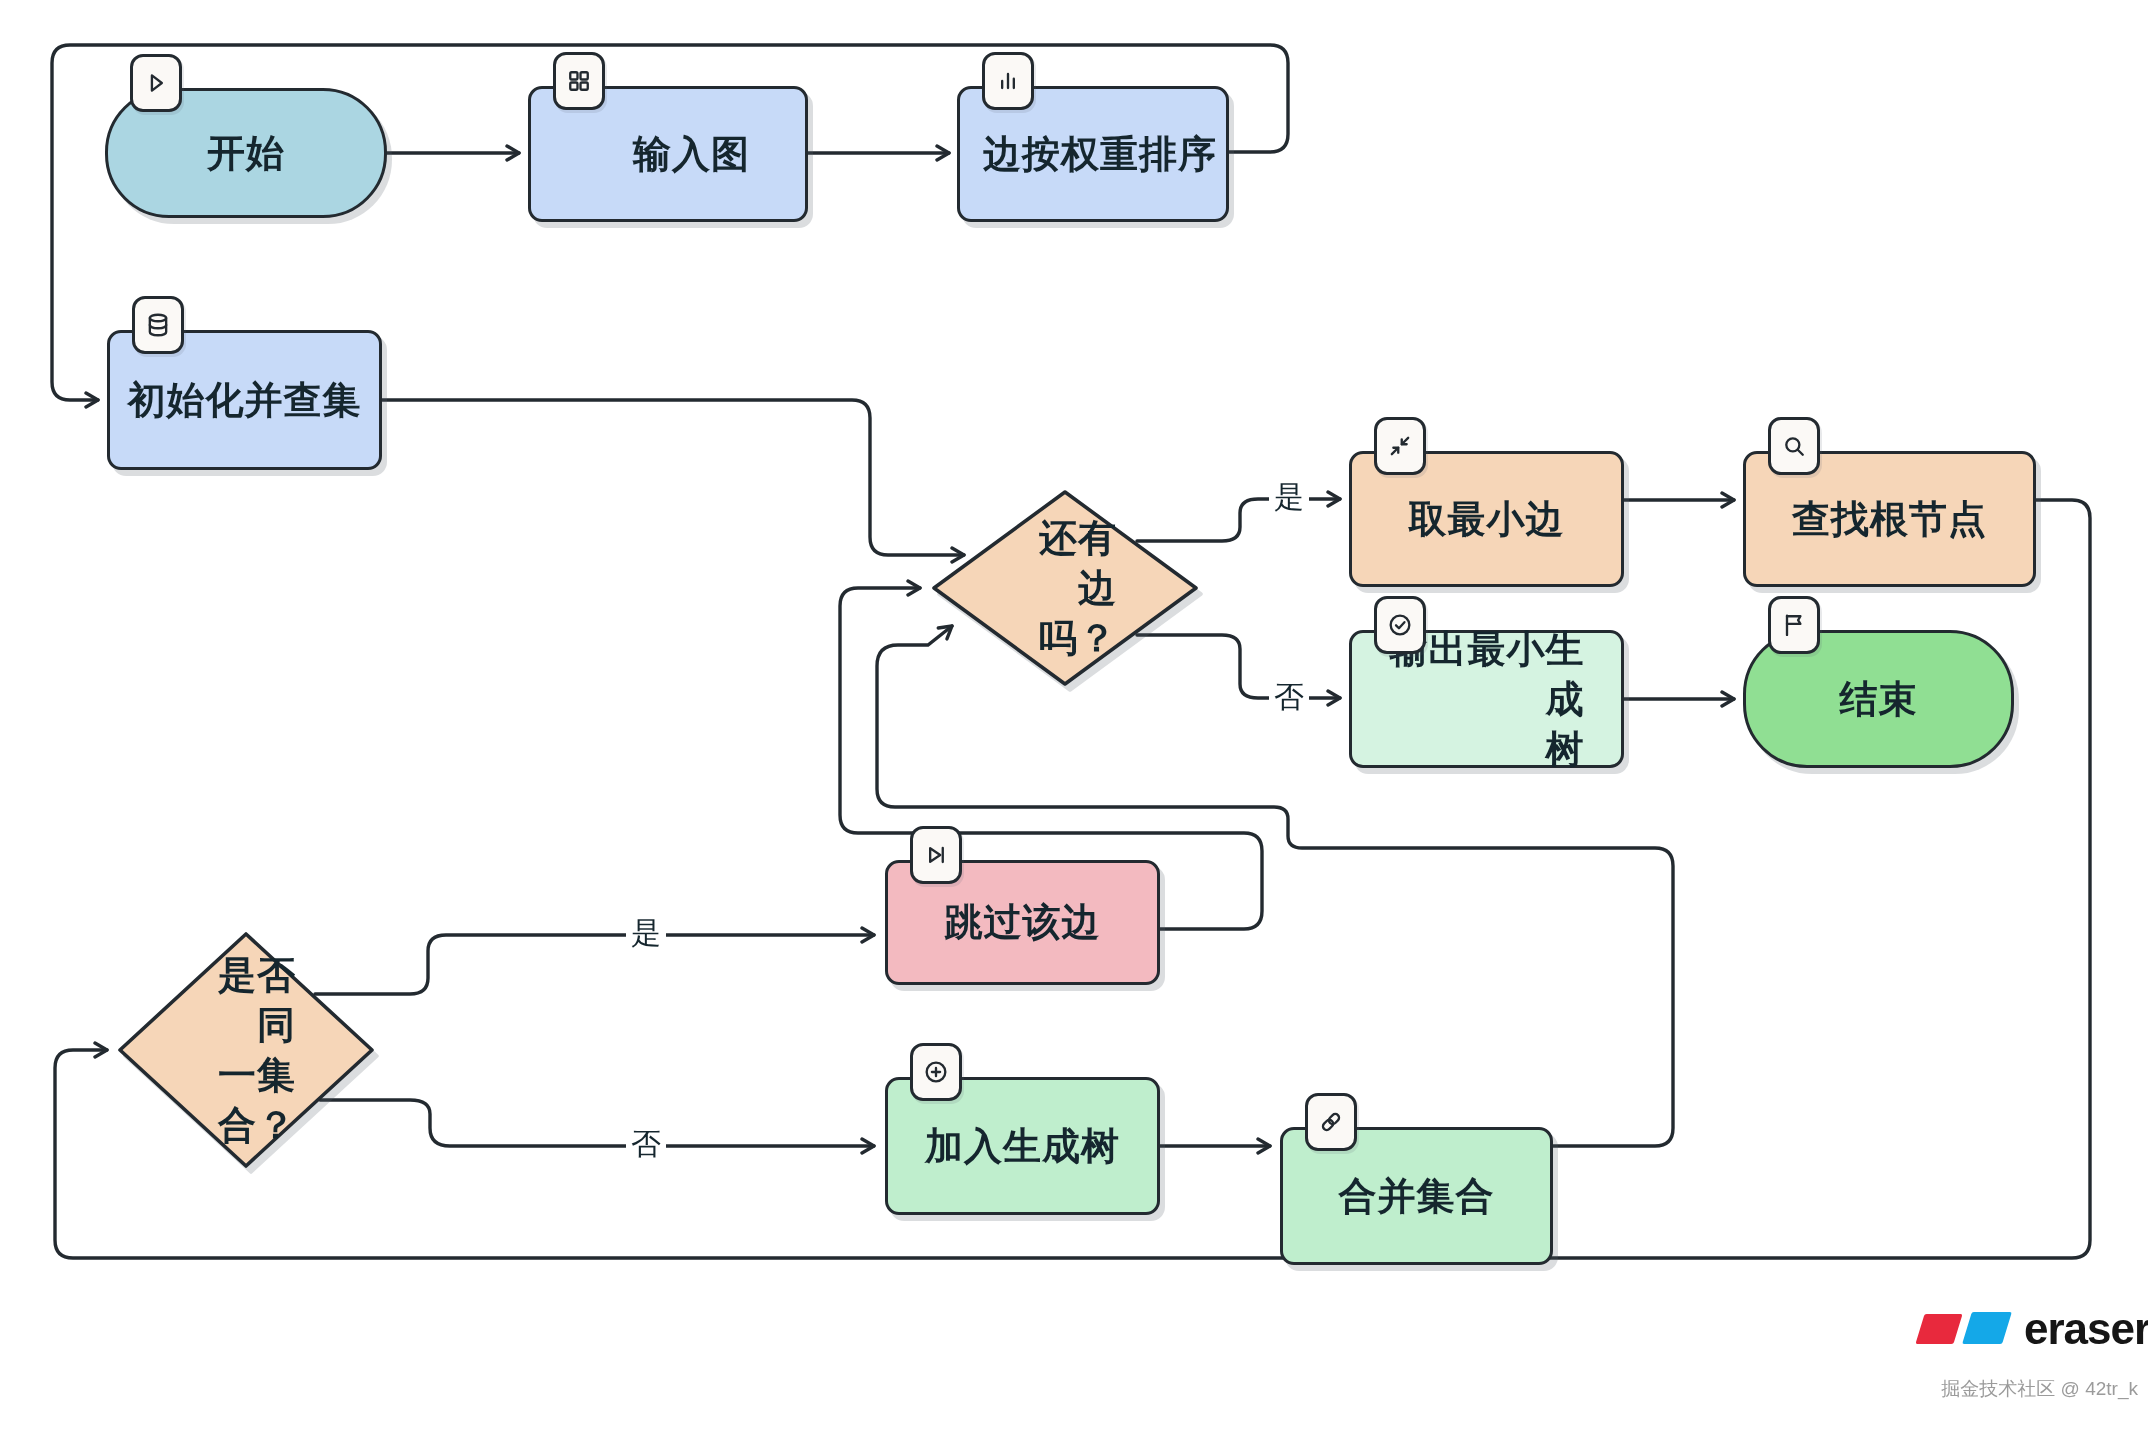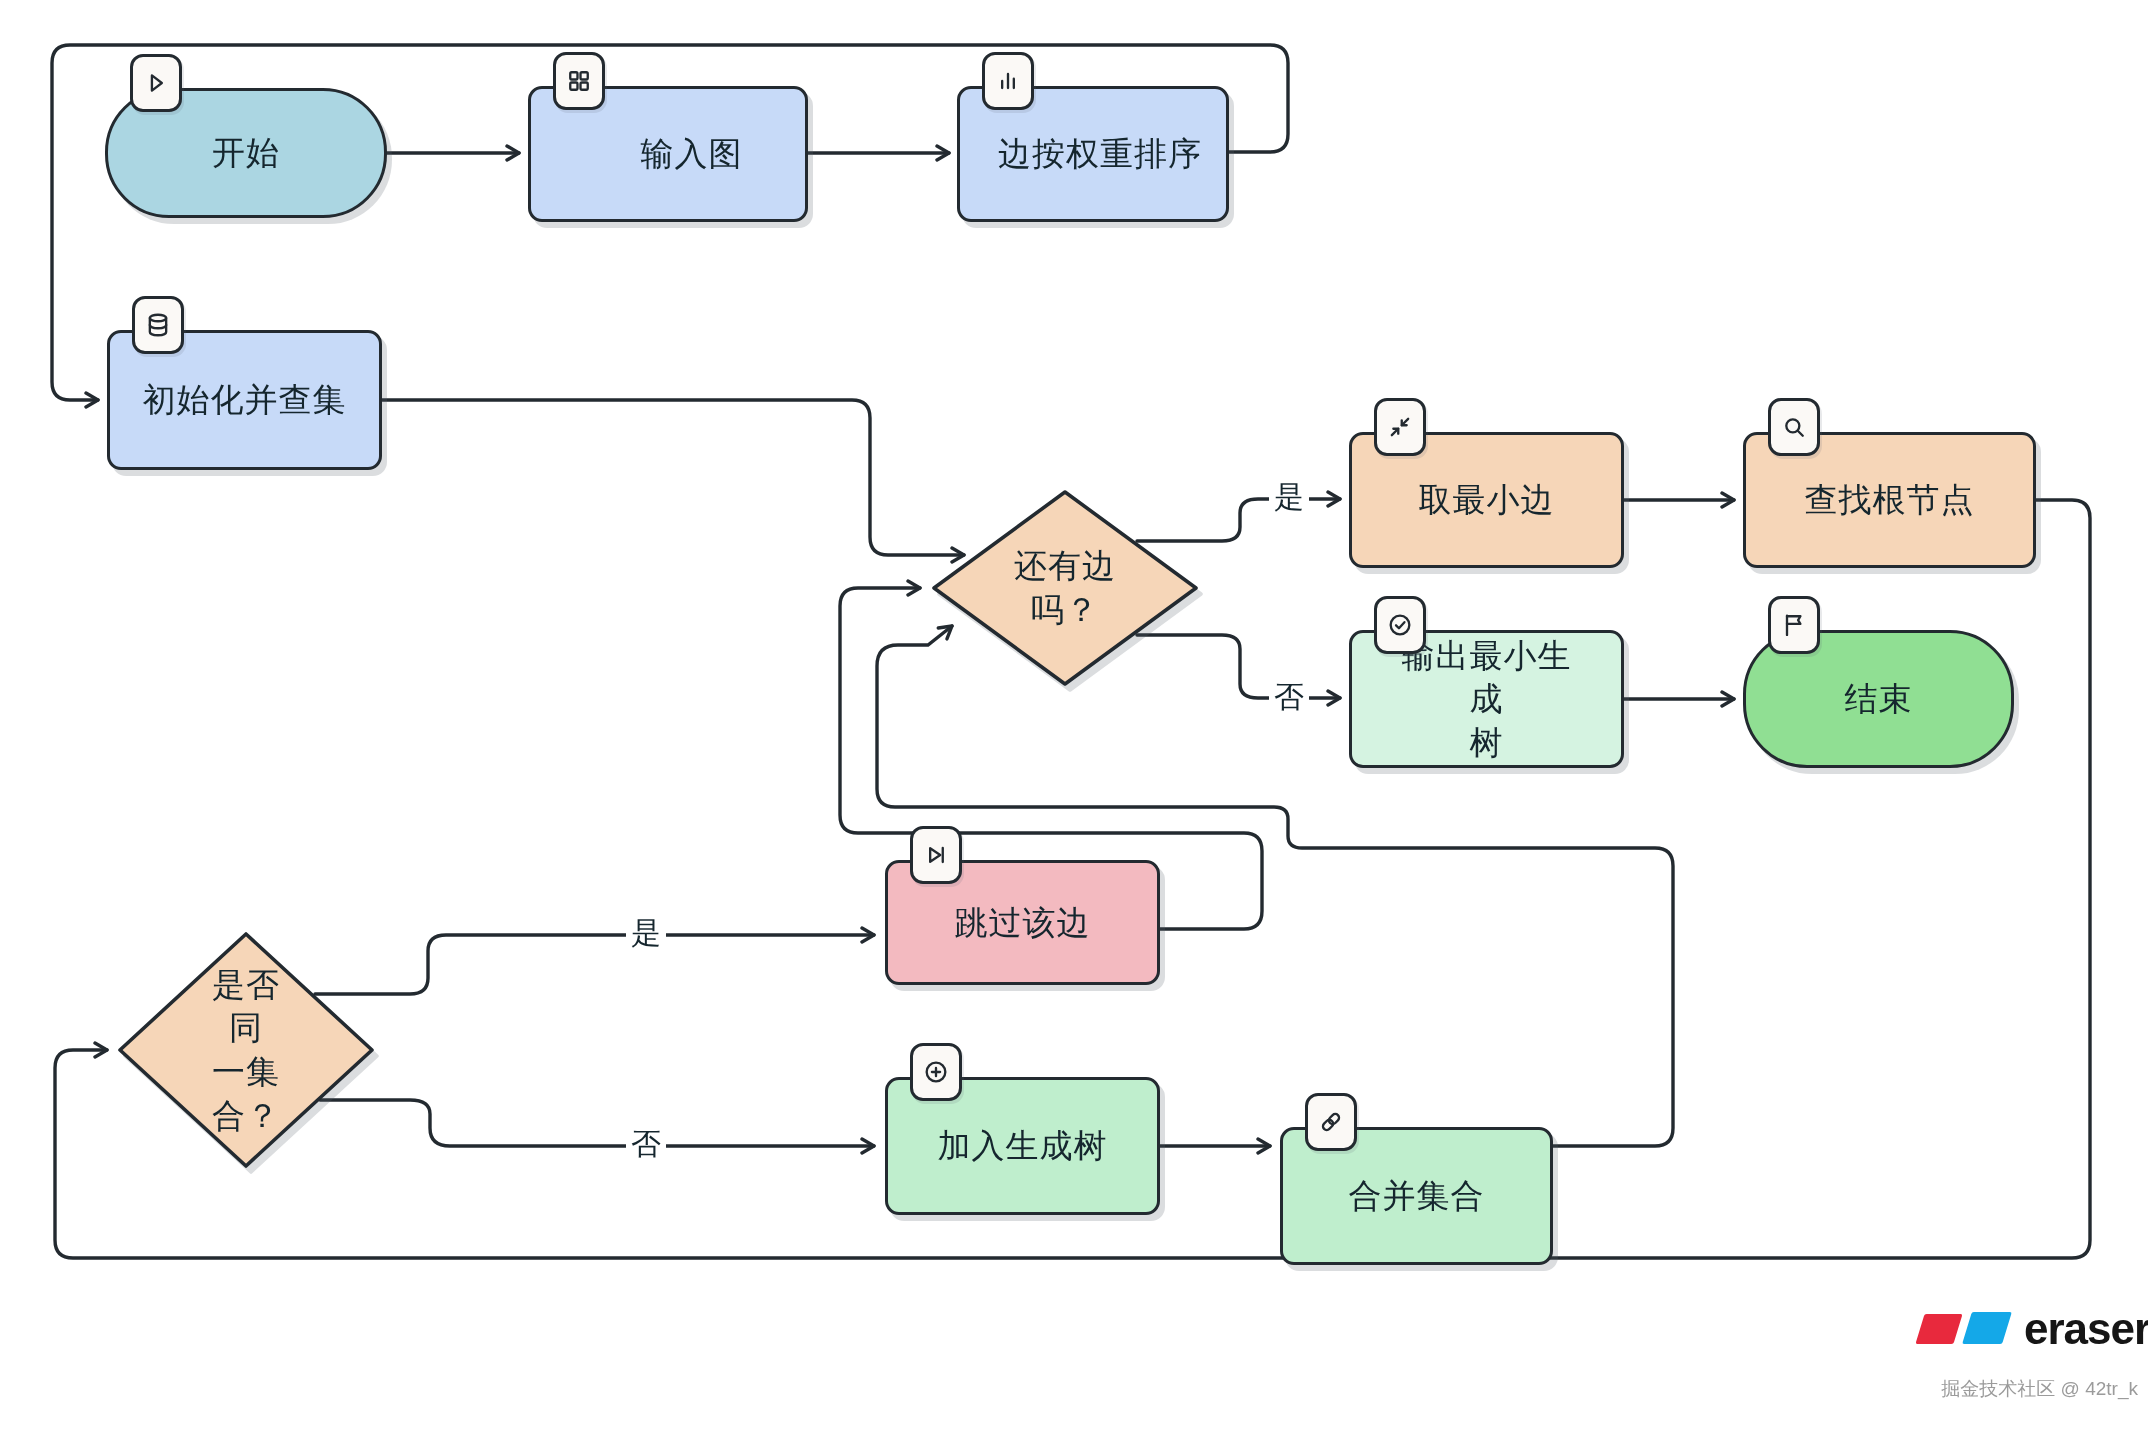--- a/index.html
+++ b/index.html
@@ -3,31 +3,31 @@
 <meta charset="utf-8">
 <style>
   html,body{margin:0;padding:0;background:#ffffff;}
   body{font-family:"Liberation Sans","DejaVu Sans",sans-serif;}
   .canvas{position:relative;width:2148px;height:1434px;background:#ffffff;overflow:hidden;}
   .wires{position:absolute;left:0;top:0;width:2148px;height:1434px;z-index:1;}
   .wires path{fill:none;stroke:#232a30;stroke-width:3.4;stroke-linecap:round;}
   .node{position:absolute;z-index:2;display:flex;align-items:center;justify-content:center;
         border:3.4px solid #232a30;border-radius:14px;box-sizing:border-box;
         box-shadow:5px 6px 0 rgba(90,100,110,0.22);}
-  .node .label{font-size:33px;color:#15262e;text-align:center;line-height:1.32;
-        white-space:pre-line;letter-spacing:1px;line-break:anywhere;}
+  .node .label{font-size:38px;color:#15262e;text-align:right;line-height:1.32;
+        white-space:pre-line;letter-spacing:1px;line-break:anywhere;font-weight:bold;}
   .stadium{border-radius:64px;}
   .diamond{border:none;background:transparent;box-shadow:none;}
   .diamond .shape{position:absolute;left:0;top:0;width:100%;height:100%;
         filter:drop-shadow(5px 6px 0 rgba(90,100,110,0.22));}
   .diamond .shape polygon{fill:#f6d6b8;stroke:#232a30;stroke-width:3.6;stroke-linejoin:round;}
   .diamond .label{position:relative;z-index:1;}
   .c-teal{background:#abd6e2;}
   .c-blue{background:#c7daf8;}
-  .c-orange{background:#f6d6b8;}
+  .c-orange{background:#f6d6b8;margin-top:19px;}
   .c-pink{background:#f3bac0;}
   .c-mintlight{background:#d5f3e1;}
   .c-mint{background:#bfeecd;}
   .c-green{background:#90df93;}
   .badge{position:absolute;top:-37px;left:22px;width:46px;height:52px;background:#fbf9f6;
         border:3.2px solid #232a30;border-radius:13px;display:flex;align-items:center;
         justify-content:center;box-shadow:2px 3px 0 rgba(90,100,110,0.14);}
   .badge svg{width:28px;height:28px;stroke:#232a30;stroke-width:2;fill:none;
         stroke-linecap:round;stroke-linejoin:round;}
   .elabel{position:absolute;z-index:3;transform:translate(-50%,-50%);background:#ffffff;

